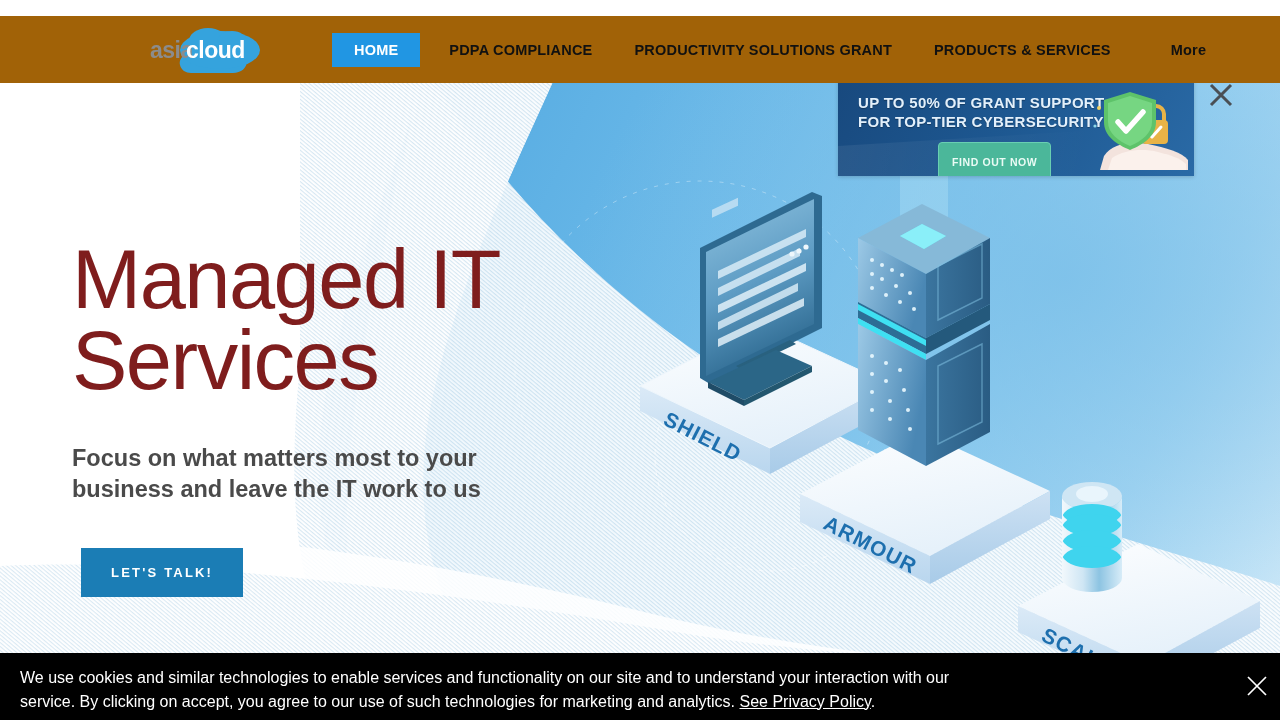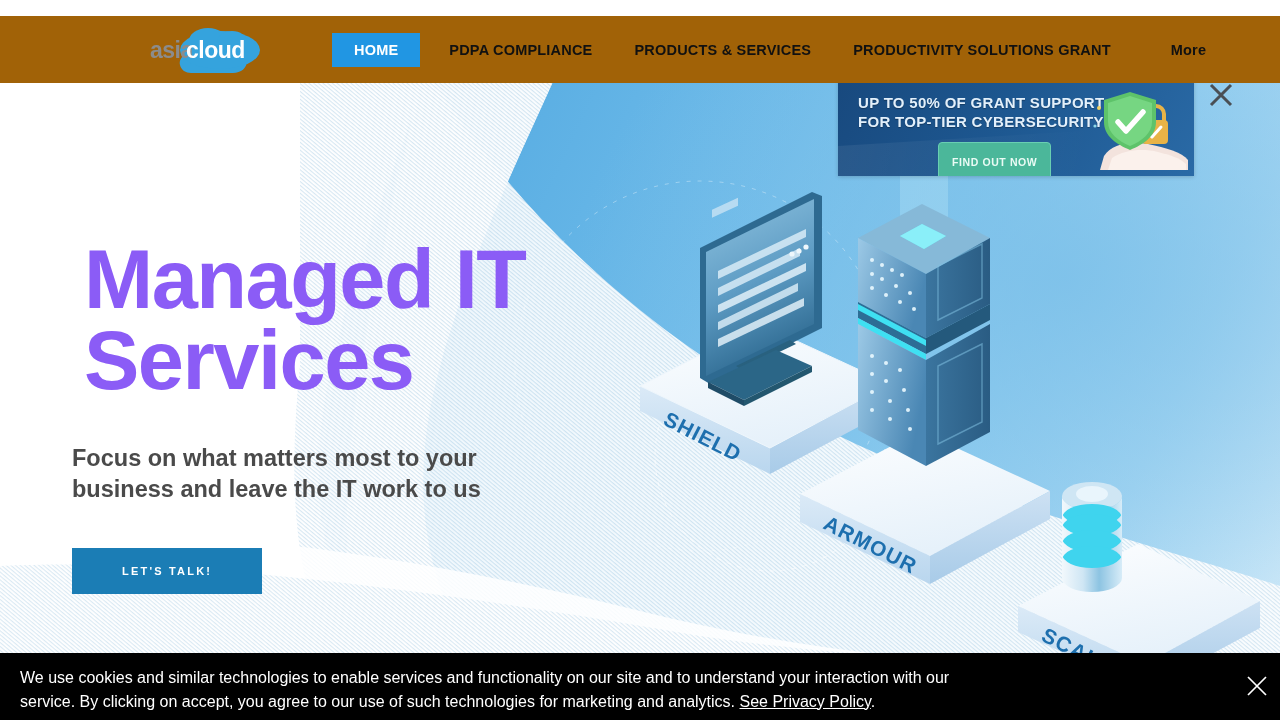--- a/index.html
+++ b/index.html
@@ -50,34 +50,35 @@
   .hero-bg-2 {
     position:absolute; left:300px; top:0; width:980px; height:588px;
     background:radial-gradient(ellipse 700px 520px at 78% 36%, rgba(120,190,232,0.75) 0%, rgba(120,190,232,0) 70%);
   }
   .swoosh-svg { position:absolute; left:0; top:0; width:1280px; height:588px; }
 
   .hero-left {
     position:absolute; left:72px; top:174px; width:560px; z-index:12;
   }
   .hero-title {
-    font-size:83px; line-height:.97; font-weight:bold;
-    color:#8b5cf6; letter-spacing:-1.5px;margin-left:12px;
+    font-size:83px; line-height:.97; font-weight:normal;
+    color:#7f1d1d; letter-spacing:-1.5px;
   }
   .hero-sub {
     margin-top:42px;
     font-size:23.5px; line-height:1.33; color:#4a4a4a; font-weight:bold;
     max-width:430px;
   }
   .cta-btn {
     margin-top:42px; display:inline-block;
     background:#1b7db5; color:#ffffff;
-    font-size:11px; font-weight:bold; letter-spacing:2.2px;
-    padding:17px 50px; border:none; cursor:pointer;
+    font-size:13px; font-weight:bold; letter-spacing:2.2px;
+    padding:17px 30px; border:none; cursor:pointer;
     font-family:"Liberation Sans", sans-serif;
+    margin-left:9px;
   }
 
   
   .illus { position:absolute; left:600px; top:0; width:680px; height:588px; z-index:8; }
 
   
   .ad-banner {
     position:absolute; left:838px; top:80px; width:356px; height:96px;
     z-index:30; cursor:pointer; overflow:hidden;
     box-shadow:0 1px 4px rgba(0,0,0,.18);
@@ -150,22 +151,22 @@
       <ellipse cx="60" cy="15" rx="19" ry="13" fill="#35a3dd"></ellipse>
       <ellipse cx="84" cy="16" rx="15" ry="11" fill="#35a3dd"></ellipse>
       <text x="2" y="32" font-family="Liberation Sans, sans-serif" font-size="23" font-weight="bold" fill="#8c8c8c" letter-spacing="-0.5">asia</text>
       <text x="38" y="32" font-family="Liberation Sans, sans-serif" font-size="23" font-weight="bold" fill="#ffffff" letter-spacing="-0.5">cloud</text>
     </svg>
   </div>
 
   <nav class="nav">
     <div class="nav-item active">HOME</div>
     <div class="nav-item">PDPA COMPLIANCE</div>
+    <div class="nav-item">PRODUCTIVITY SOLUTIONS GRANT</div>
     <div class="nav-item">PRODUCTS &amp; SERVICES</div>
-    <div class="nav-item">PRODUCTIVITY SOLUTIONS GRANT</div>
     <div class="nav-item more">More</div>
   </nav>
 </div>
 
 <div class="hero">
 
   <div class="hero-bg"></div>
   <div class="hero-bg-2"></div>
 
   <svg class="swoosh-svg" viewBox="0 0 1280 588" preserveAspectRatio="none">

